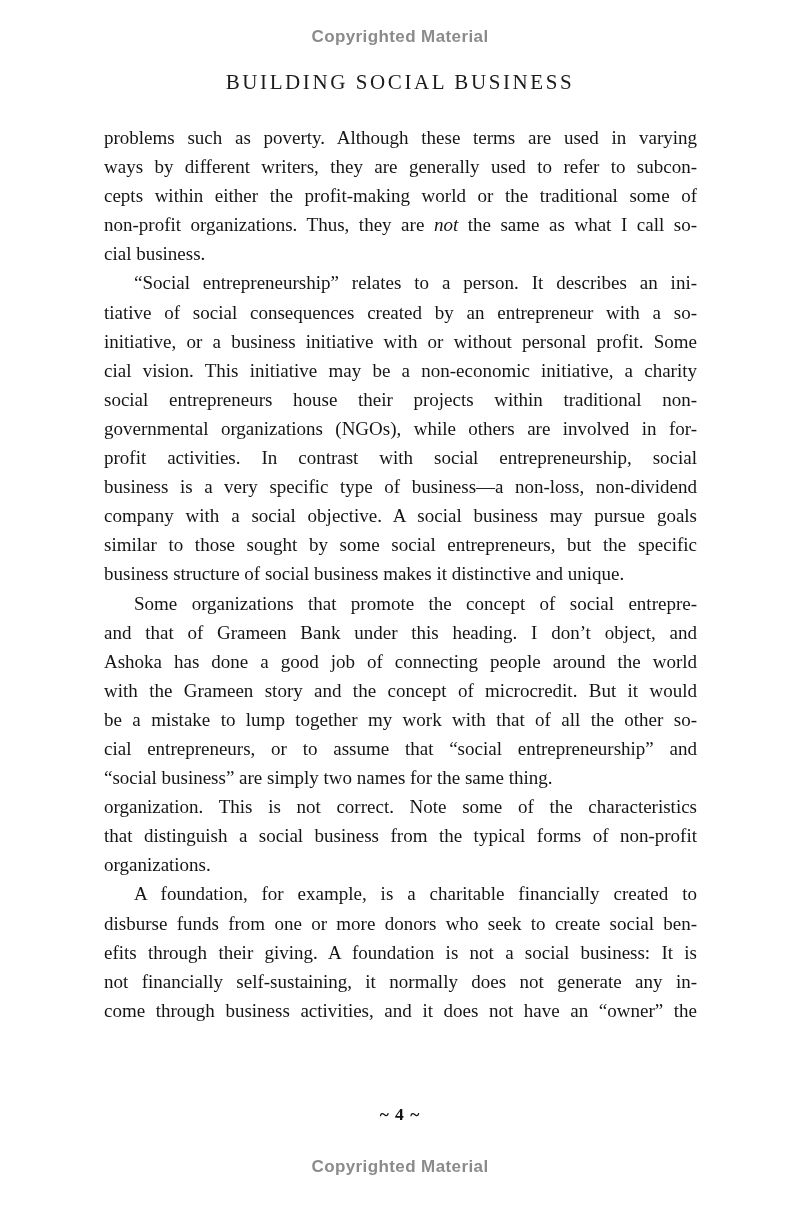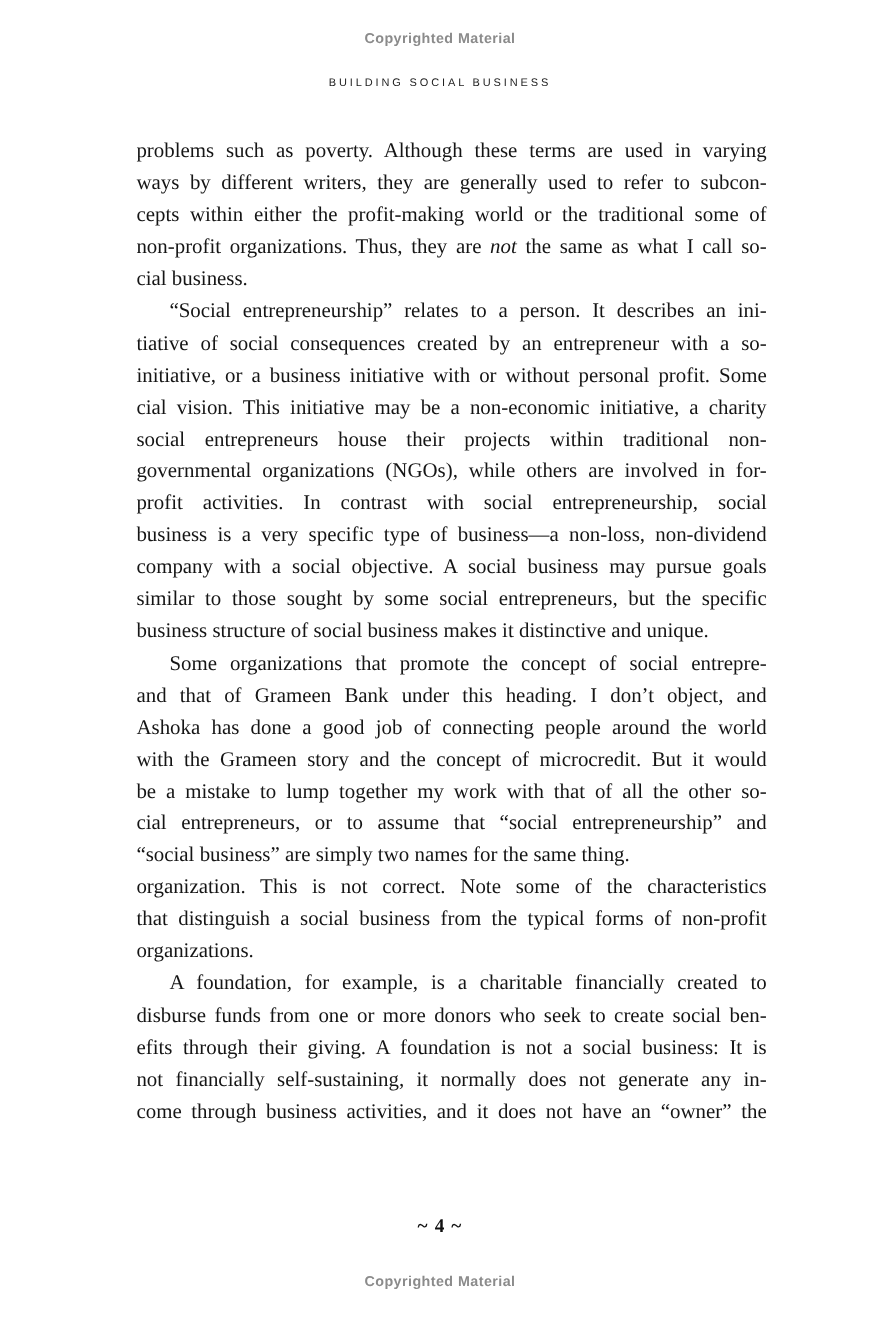--- a/index.html
+++ b/index.html
@@ -12,53 +12,52 @@
     color: #161616;
     overflow: hidden;
   }
   .copyright {
     position: absolute;
     left: 0;
     width: 100%;
     text-align: center;
     font-family: "Liberation Sans", sans-serif;
     font-weight: bold;
-    font-size: 13px;
+    font-size: 17px;
     letter-spacing: 0.4px;
     color: #8b8b8b;
   }
   .copyright-top { top: 27px; }
   .copyright-bottom { top: 1157px; }
   .running-head {
     position: absolute;
     top: 70px;
     left: 0;
     width: 100%;
     text-align: center;
-    font-family: Liberation Sans, sans-serif;
-    font-size: 10px;
+    font-family: Liberation Serif, serif;
+    font-size: 21px;
     letter-spacing: 2.6px;
     color: #1c1c1c;
   }
   .body-text {
     position: absolute;
     top: 123px;
     left: 104px;
     width: 593px;
     font-size: 19px;
     line-height: 29.1px;
     color: #151515;
   }
   .para { margin: 0; padding: 0; }
   .line {
     text-align: justify;
     text-align-last: justify;
     height: 29.1px;
     overflow: hidden;
-    margin-left: 20px;
   }
   .line.last {
     text-align-last: left;
   }
   .line.indent {
     text-indent: 30px;
   }
   .page-number {
     position: absolute;
     top: 1104px;

